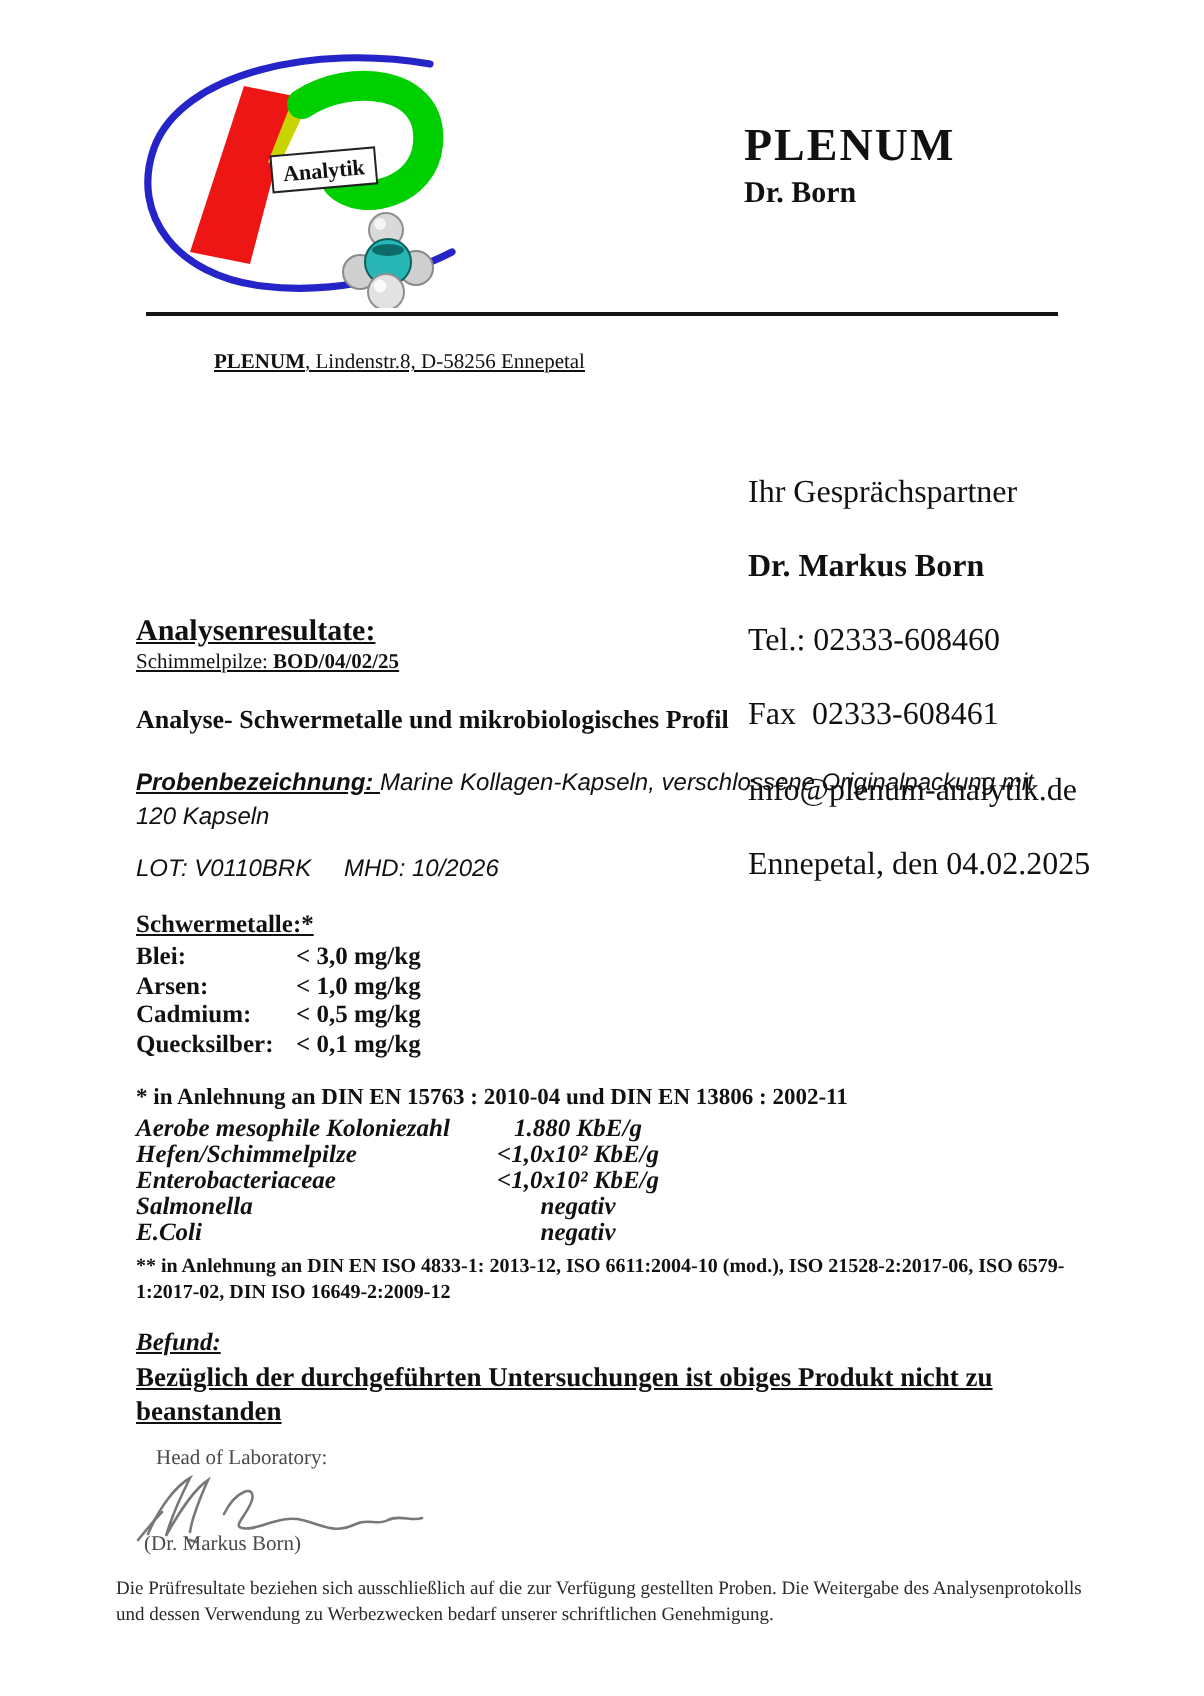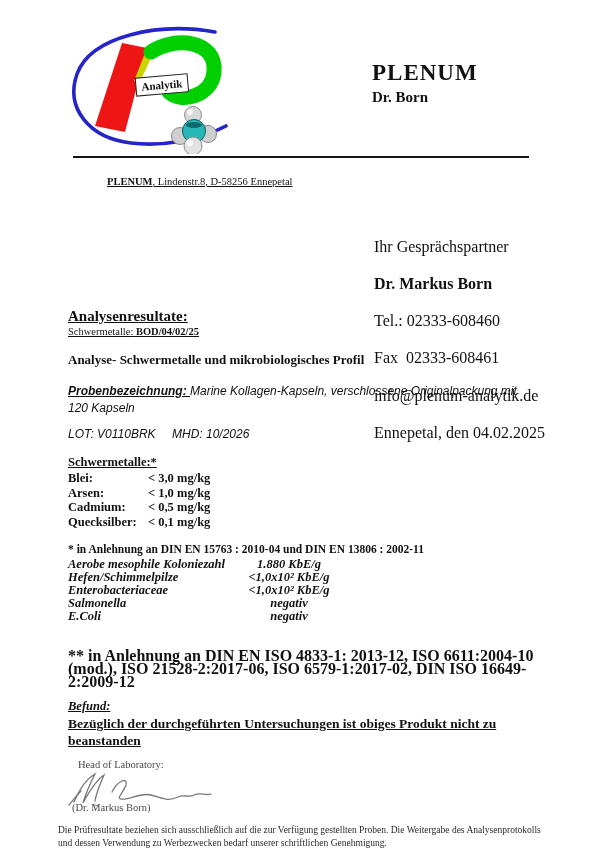--- a/index.html
+++ b/index.html
@@ -26,21 +26,21 @@
   .analysis-title{font-size:13px;font-weight:bold;line-height:16px;margin-top:14px;}
   .sample{font-family:"Liberation Sans","DejaVu Sans",sans-serif;font-style:italic;font-size:12px;line-height:17px;margin-top:15px;}
   .sample .lbl{font-weight:bold;text-decoration:underline;}
   .lot-line{font-family:"Liberation Sans","DejaVu Sans",sans-serif;font-style:italic;font-size:12px;line-height:15px;margin-top:10px;display:flex;}
   .lot-line .lot{width:104px;}
   .sec-head{font-size:12.5px;font-weight:bold;line-height:15px;margin-top:13px;display:table;text-decoration:underline;}
   .hm-row{display:flex;font-size:12.5px;font-weight:bold;line-height:14.5px;}
   .hm-rows{margin-top:1px;}
   .hm-label{width:80px;}
   .footnote{font-size:11.5px;font-weight:bold;line-height:13.5px;margin-top:14px;}
-  .footnote2{font-size:16px;font-weight:bold;line-height:13px;margin-top:25px;width:480px;}
+  .footnote2{font-size:10px;font-weight:bold;line-height:13px;margin-top:3px;width:480px;}
   .mb-rows{margin-top:1px;font-style:italic;}
   .mb-row{display:flex;font-size:12.5px;font-weight:bold;line-height:13.2px;}
   .mb-label{width:162px;}
   .mb-value{width:118px;text-align:center;}
   .befund-head{font-size:12.5px;font-weight:bold;font-style:italic;line-height:15px;margin-top:11px;display:table;text-decoration:underline;}
   .statement{font-size:13.5px;font-weight:bold;line-height:17px;margin-top:1px;text-decoration:underline;}
   
   .sig-block{margin-top:9px;}
   .sig-role{font-size:10.5px;color:#4a4a4a;padding-left:10px;line-height:13px;}
   .sig-svg{display:block;margin-top:1px;}
@@ -94,21 +94,21 @@
     <div>Tel.: 02333-608460</div>
     <div>Fax  02333-608461</div>
     <div>info@plenum-analytik.de</div>
     <div>Ennepetal, den 04.02.2025</div>
   </div>
 
   <div class="main">
 
     <div><span class="h-results u">Analysenresultate:</span></div>
     <div class="num-line">
-        <span>Schwermetalle: </span>
+        <span>Schimmelpilze: </span>
         <span class="num">BOD/04/02/25</span>
       </div>
 
     <div class="analysis-title">Analyse- Schwermetalle und mikrobiologisches Profil</div>
 
     <div class="sample"><span class="lbl">Probenbezeichnung: </span><span>Marine Kollagen-Kapseln, verschlossene Originalpackung mit 120 Kapseln</span></div>
 
     <div class="lot-line">
       <span class="lot">LOT: V0110BRK</span>
       <span>MHD: 10/2026</span>

